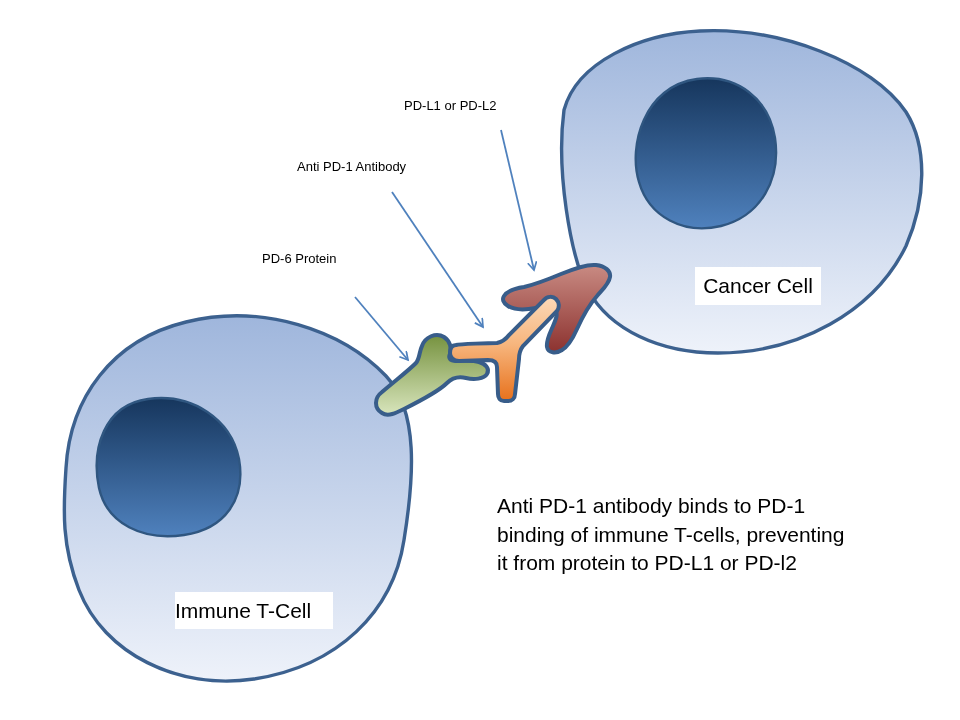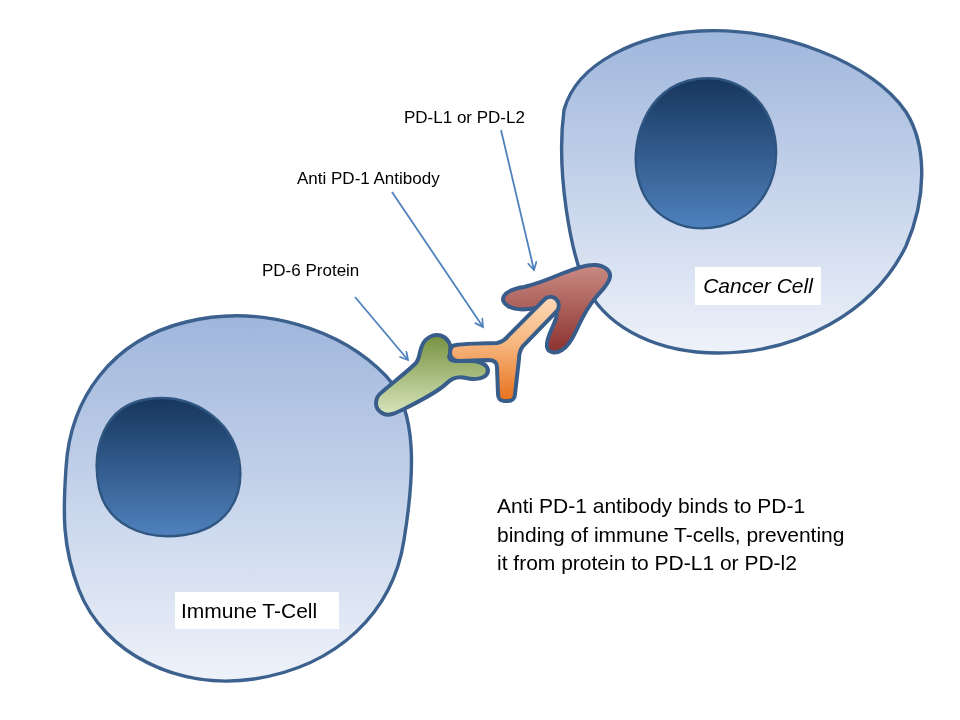--- a/index.html
+++ b/index.html
@@ -2,21 +2,21 @@
 <html><head>
 <meta charset="utf-8">
 <style>
   html,body{margin:0;padding:0;background:#fff;}
   .stage{
     position:relative;width:960px;height:720px;background:#ffffff;
     font-family:"Liberation Sans", sans-serif;overflow:hidden;color:#000;
   }
   .stage svg{position:absolute;left:0;top:0;}
   .lbl{
-    position:absolute;font-size:17px;line-height:24px;white-space:nowrap;color:#000;margin-top:12px;
+    position:absolute;font-size:13px;line-height:24px;white-space:nowrap;color:#000;
   }
   .cell-tag{
     position:absolute;background:#ffffff;display:flex;align-items:center;
     font-size:21px;color:#000;
   }
   .cell-tag.center{justify-content:center;}
   .caption{
     position:absolute;left:497px;top:482px;width:390px;
     font-size:21px;line-height:28.5px;color:#000;margin-top:10px;
   }
@@ -99,23 +99,23 @@
       <line x1="501" y1="130" x2="534" y2="270" marker-end="url(#arrowhead)"></line>
     </g>
   </svg>
 
   <div class="lbl" style="left:404px;top:94px;">PD-L1 or PD-L2</div>
 
   <div class="lbl" style="left:297px;top:155px;">Anti PD-1 Antibody</div>
 
   <div class="lbl" style="left:262px;top:247px;">PD-6 Protein</div>
 
-  <div class="cell-tag center" style="left:695px;top:267px;width:126px;height:38px;font-style:italic;">Cancer Cell</div>
+  <div class="cell-tag center" style="left:695px;top:267px;width:126px;height:38px;">Cancer Cell</div>
 
-  <div class="cell-tag" style="left:175px;top:592px;width:158px;height:37px;padding-left:6px;">Immune T-Cell</div>
+  <div class="cell-tag" style="left:175px;top:592px;width:158px;height:37px;">Immune T-Cell</div>
 
   <div class="caption">
     <div>Anti PD-1 antibody binds to PD-1</div>
     <div>binding of immune T-cells, preventing</div>
     <div>it from protein to PD-L1 or PD-l2</div>
   </div>
 
 </div>
 
 </body></html>

